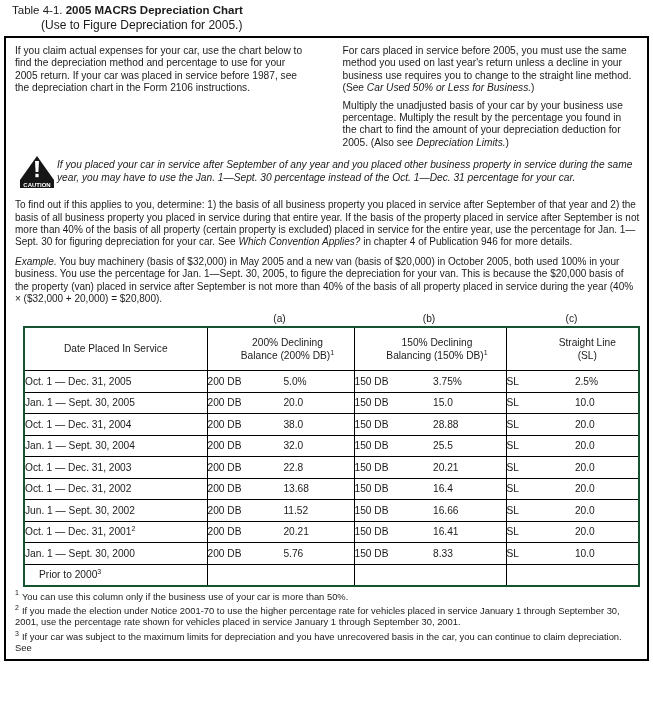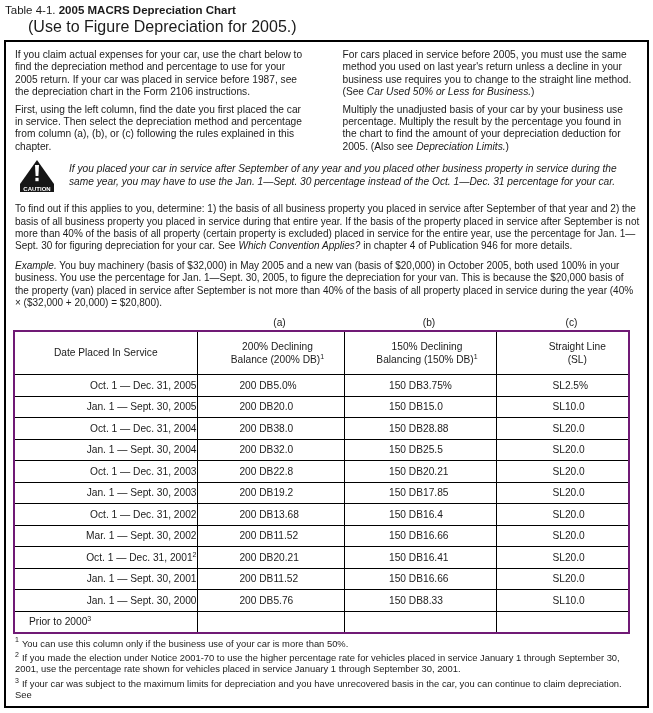--- a/index.html
+++ b/index.html
@@ -3,44 +3,44 @@
 <meta charset="utf-8">
 <style>
   * { box-sizing: border-box; }
   html, body { margin: 0; padding: 0; }
   body {
     width: 653px; height: 713px; overflow: hidden;
     background: #ffffff; color: #1b1b1b;
     font-family: "Liberation Sans", sans-serif;
   }
   .page { padding-top: 4px; }
-  .title-line1 { font-size: 11.5px; padding-left: 5px; white-space: nowrap; }
+  .title-line1 { font-size: 11.5px; padding-left: 12px; white-space: nowrap; }
   .bold { font-weight: bold; }
   .it { font-style: italic; }
-  .title-line2 { font-size: 16px; padding-left: 28px; margin-top: 2px; }
+  .title-line2 { font-size: 12px; padding-left: 41px; margin-top: 2px; }
   .outer-box { margin: 4px 4px 0 4px; border: 2px solid #000; padding: 7px 7px 2px 7px; }
   .two-col { display: grid; grid-template-columns: 1fr 1fr; column-gap: 32px; font-size: 10.2px; line-height: 12.4px; padding: 0 2px; }
   .two-col p { margin: 0 0 5px 0; }
-  .caution-row { display: flex; gap: 12px; align-items: flex-start; margin: 2px 0 3px 4px; }
+  .caution-row { display: flex; align-items: flex-start; margin: 2px 0 3px 4px; }
   .caution-icon { flex: 0 0 auto; }
   .caution-text { font-style: italic; font-size: 10.2px; line-height: 12.6px; margin: 3px 0 0 0; }
   .full-para { font-size: 10px; line-height: 12.4px; margin: 0 0 0 2px; padding-top: 3px; }
   .example { padding-top: 7px; }
   .abc-row { display: grid; grid-template-columns: 183px 147px 152px 133px; margin: 7px 0 2px 10px; font-size: 10.2px; }
   .abc-row div { text-align: center; }
-  .macrs-table { border-collapse: collapse; border: 2px solid #701a75; width: 615px; table-layout: fixed; font-size: 10.2px; }
+  .macrs-table { border-collapse: collapse; border: 2px solid #14532d; margin-left: 10px; width: 615px; table-layout: fixed; font-size: 10.2px; }
   .macrs-table th, .macrs-table td { border: 1px solid #000; font-weight: normal; padding: 0; }
   .macrs-table thead th { height: 44px; vertical-align: middle; line-height: 13px; }
   .h-date { text-align: center; }
   .h-method { text-align: center; padding-left: 14px !important; }
   .h-sl { padding-left: 30px !important; }
   .macrs-table tbody td { height: 21.5px; vertical-align: middle; }
-  .date-cell { text-align: right; }
+  .date-cell { text-align: left; }
   .date-cell.left { text-align: left; padding-left: 14px !important; }
-  .m-cell .method { display: inline-block; width: 52%; text-align: right; }
+  .m-cell .method { display: inline-block; width: 52%; text-align: left; }
   .m-cell .value { display: inline-block; width: 46%; text-align: left; }
   sup { font-size: 7px; line-height: 0; }
   .footnotes { font-size: 9.4px; line-height: 11.4px; margin: 4px 0 0 2px; }
   .fn { margin: 0 0 3px 0; }
   .fn .fn-sup { margin-right: 3px; }
 </style>
 </head>
 <body>
 
 <div class="page">
@@ -48,21 +48,20 @@
   <div class="title-block">
     <div class="title-line1"><span>Table 4-1.</span> <span class="bold">2005 MACRS Depreciation Chart</span></div>
     <div class="title-line2">(Use to Figure Depreciation for 2005.)</div>
   </div>
 
   <div class="outer-box">
 
     <div class="two-col">
       <div class="col">
         <p>If you claim actual expenses for your car, use the chart below to find the depreciation method and percentage to use for your 2005 return. If your car was placed in service before 1987, see the depreciation chart in the Form 2106 instructions.</p>
-        <p>First, using the left column, find the date you first placed the car in service. Then select the depreciation method and percentage from column (a), (b), or (c) following the rules explained in this chapter.</p>
       </div>
       <div class="col">
         <p><span>For cars placed in service before 2005, you must use the same method you used on last year's return unless a decline in your business use requires you to change to the straight line method. (See </span><span class="it">Car Used 50% or Less for Business.</span><span>)</span></p>
         <p><span>Multiply the unadjusted basis of your car by your business use percentage. Multiply the result by the percentage you found in the chart to find the amount of your depreciation deduction for 2005. (Also see </span><span class="it">Depreciation Limits.</span><span>)</span></p>
       </div>
     </div>
 
     <div class="caution-row">
       <span class="caution-icon">
         <svg width="40" height="33" viewBox="0 0 40 33" aria-hidden="true">
@@ -127,47 +126,35 @@
             <td class="m-cell"><span class="method">150 DB</span><span class="value">25.5</span></td>
             <td class="m-cell"><span class="method">SL</span><span class="value">20.0</span></td>
           </tr>
           <tr>
             <td class="date-cell">Oct. 1 — Dec. 31, 2003</td>
             <td class="m-cell"><span class="method">200 DB</span><span class="value">22.8</span></td>
             <td class="m-cell"><span class="method">150 DB</span><span class="value">20.21</span></td>
             <td class="m-cell"><span class="method">SL</span><span class="value">20.0</span></td>
           </tr>
           <tr>
-            <td class="date-cell">Jan. 1 — Sept. 30, 2003</td>
-            <td class="m-cell"><span class="method">200 DB</span><span class="value">19.2</span></td>
-            <td class="m-cell"><span class="method">150 DB</span><span class="value">17.85</span></td>
-            <td class="m-cell"><span class="method">SL</span><span class="value">20.0</span></td>
-          </tr>
-          <tr>
             <td class="date-cell">Oct. 1 — Dec. 31, 2002</td>
             <td class="m-cell"><span class="method">200 DB</span><span class="value">13.68</span></td>
             <td class="m-cell"><span class="method">150 DB</span><span class="value">16.4</span></td>
             <td class="m-cell"><span class="method">SL</span><span class="value">20.0</span></td>
           </tr>
           <tr>
-            <td class="date-cell">Mar. 1 — Sept. 30, 2002</td>
+            <td class="date-cell">Jun. 1 — Sept. 30, 2002</td>
             <td class="m-cell"><span class="method">200 DB</span><span class="value">11.52</span></td>
             <td class="m-cell"><span class="method">150 DB</span><span class="value">16.66</span></td>
             <td class="m-cell"><span class="method">SL</span><span class="value">20.0</span></td>
           </tr>
           <tr>
             <td class="date-cell">Oct. 1 — Dec. 31, 2001<sup>2</sup></td>
             <td class="m-cell"><span class="method">200 DB</span><span class="value">20.21</span></td>
             <td class="m-cell"><span class="method">150 DB</span><span class="value">16.41</span></td>
-            <td class="m-cell"><span class="method">SL</span><span class="value">20.0</span></td>
-          </tr>
-          <tr>
-            <td class="date-cell">Jan. 1 — Sept. 30, 2001</td>
-            <td class="m-cell"><span class="method">200 DB</span><span class="value">11.52</span></td>
-            <td class="m-cell"><span class="method">150 DB</span><span class="value">16.66</span></td>
             <td class="m-cell"><span class="method">SL</span><span class="value">20.0</span></td>
           </tr>
           <tr>
             <td class="date-cell">Jan. 1 — Sept. 30, 2000</td>
             <td class="m-cell"><span class="method">200 DB</span><span class="value">5.76</span></td>
             <td class="m-cell"><span class="method">150 DB</span><span class="value">8.33</span></td>
             <td class="m-cell"><span class="method">SL</span><span class="value">10.0</span></td>
           </tr>
           <tr>
             <td class="date-cell left">Prior to 2000<sup>3</sup></td>

